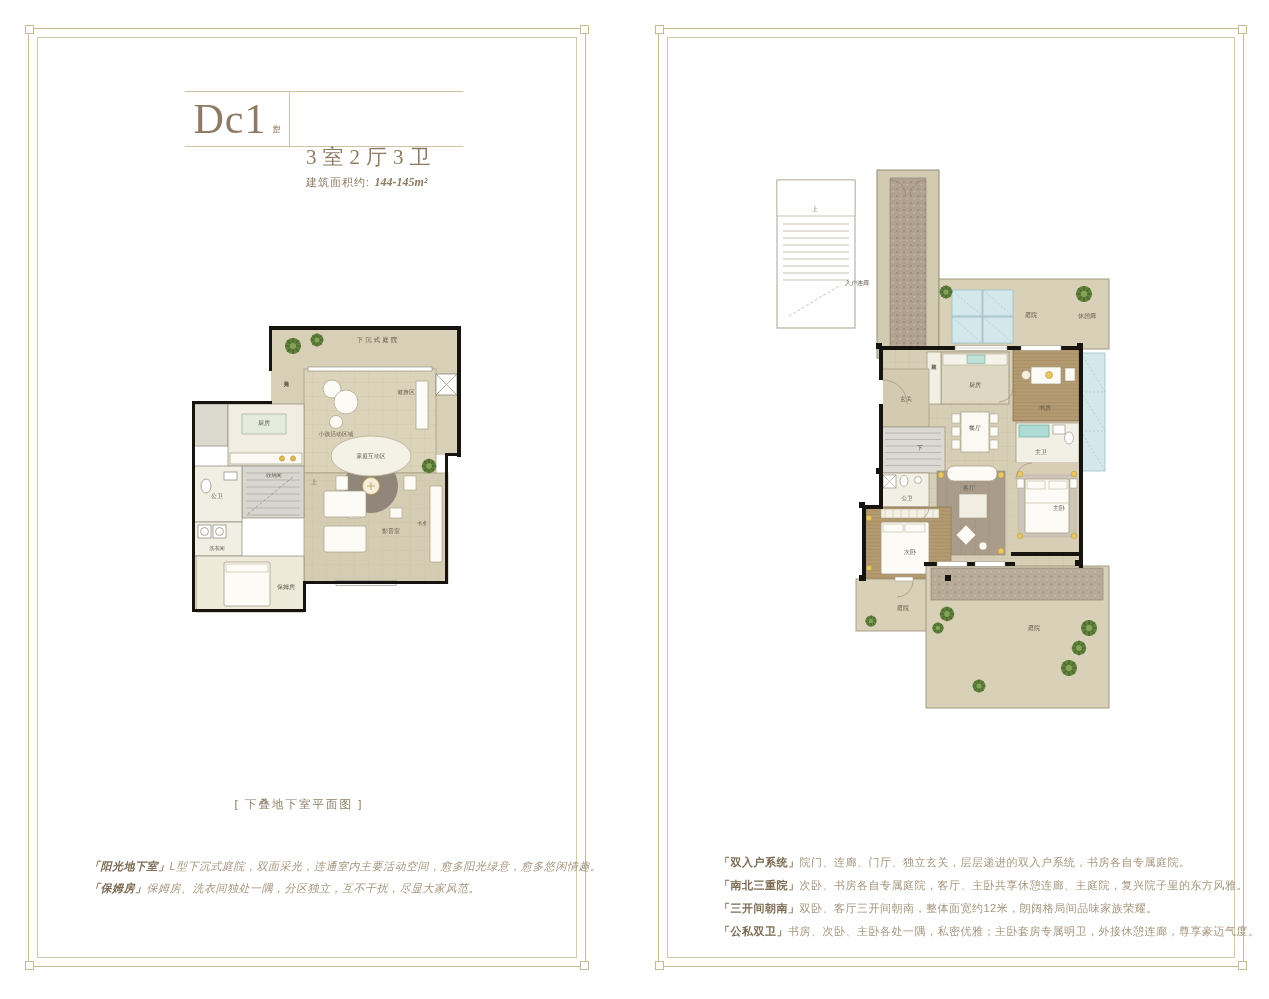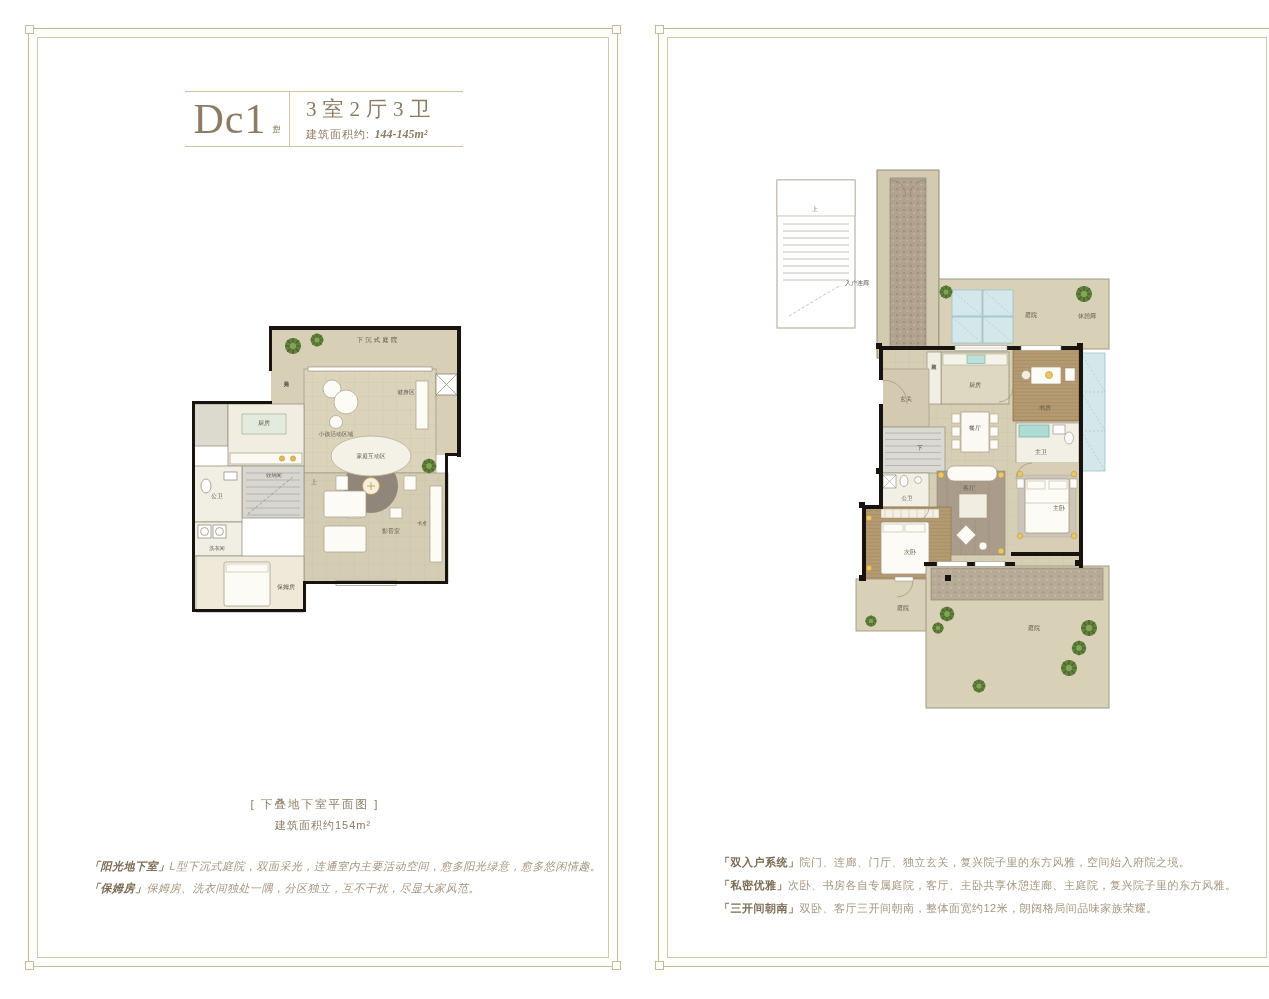--- a/index.html
+++ b/index.html
@@ -1,35 +1,35 @@
 <!DOCTYPE html>
 <html><head>
 <meta charset="utf-8">
 <style>
   html,body{margin:0;padding:0;}
   body{
     width:1269px;height:999px;background:#ffffff;position:relative;overflow:hidden;
     font-family:"Liberation Sans",sans-serif;
   }
-  .panel{position:absolute;border:1px solid #c6bc94;background:#fff;padding-left:32px;}
+  .panel{position:absolute;border:1px solid #c6bc94;background:#fff;}
   .panel .inner-frame{position:absolute;inset:8px;border:1px solid #d2c9a6;pointer-events:none;}
   .corner{position:absolute;width:7px;height:7px;border:1px solid #c6bc94;background:#fff;}
   .corner.tl{left:-4px;top:-4px;} .corner.tr{right:-4px;top:-4px;}
   .corner.bl{left:-4px;bottom:-4px;} .corner.br{right:-4px;bottom:-4px;}
   .panel-left{left:28px;top:28px;width:556px;height:937px;}
   .panel-right{left:658px;top:28px;width:584px;height:937px;}
 
   .title-block{position:absolute;left:156px;top:62px;width:278px;height:54px;display:flex;
     border-top:1px solid #cdc3a3;border-bottom:1px solid #cdc3a3;color:#8d7b63;}
   .tb-left{width:104px;display:flex;align-items:center;justify-content:center;}
   .code{font-family:"Liberation Serif",serif;font-size:42px;line-height:1;letter-spacing:1px;}
   .code-suffix{writing-mode:vertical-rl;text-orientation:upright;font-size:8px;letter-spacing:1px;margin-left:3px;color:#9c8c73;}
   .tb-divider{width:1px;background:#cdc3a3;}
   .tb-right{flex:1;padding:3px 0 0 16px;}
-  .rooms-spec{font-family:"Liberation Serif",serif;font-size:21px;letter-spacing:6px;}
+  .rooms-spec{font-family:"Liberation Serif",serif;font-size:21px;letter-spacing:6px;margin-top:48px;}
   .area-line{margin-top:1px;white-space:nowrap;}
   .area-label{font-size:11px;letter-spacing:1px;}
   .area-value{font-family:"Liberation Serif",serif;font-style:italic;font-weight:bold;font-size:12px;}
 
   .plan{position:absolute;}
   .plan-left{left:157px;top:297px;width:280px;height:290px;}
   .plan-right{left:110px;top:137px;width:347px;height:545px;}
   svg text{font-family:"Liberation Sans",sans-serif;fill:#5f5748;}
   .vtext{writing-mode:vertical-rl;text-orientation:upright;}
 
@@ -195,21 +195,20 @@
       <text x="88" y="151" font-size="5.2" text-anchor="middle">收纳间</text>
       <text x="31" y="172" font-size="6" text-anchor="middle">公卫</text>
       <text x="31" y="224" font-size="5.2" text-anchor="middle">洗衣间</text>
       <text x="100" y="263" font-size="6" text-anchor="middle">保姆房</text>
       <text x="205" y="207" font-size="6" text-anchor="middle">影音室</text>
       <text x="236" y="199" font-size="5" text-anchor="middle">书桌</text>
       <text x="128" y="158" font-size="6" text-anchor="middle">上</text>
     </svg>
 
     <div class="caption">[ 下叠地下室平面图 ]</div>
-    <div class="caption-sub">建筑面积约154m²</div>
 
     <div class="features">
       <div class="feat"><span class="term">「阳光地下室」</span><span class="desc">L型下沉式庭院，双面采光，连通室内主要活动空间，愈多阳光绿意，愈多悠闲情趣。</span></div>
       <div class="feat"><span class="term">「保姆房」</span><span class="desc">保姆房、洗衣间独处一隅，分区独立，互不干扰，尽显大家风范。</span></div>
     </div>
   </section>
 
   <section class="panel panel-right">
     <div class="inner-frame"></div>
     <div class="corner tl"></div>
@@ -428,19 +427,20 @@
         <rect x="110" y="214" width="4" height="24" fill="#ffffff" stroke="none"></rect>
         <path d="M114,214a24,24 0 0 1 24,24"></path>
         <path d="M244,222a14,14 0 0 1 -14,14"></path>
         <path d="M263,297a16,16 0 0 0 -16,16"></path>
         <path d="M160,341a14,14 0 0 1 -14,14"></path>
       </g>
     </svg>
 
 
     <div class="features">
-      <div class="feat"><span class="term">「双入户系统」</span><span class="desc">院门、连廊、门厅、独立玄关，复兴院子里的东方风雅，空间始入府院之境。</span></div>
-      <div class="feat"><span class="term">「私密优雅」</span><span class="desc">次卧、书房各自专属庭院，客厅、主卧共享休憩连廊、主庭院，复兴院子里的东方风雅。</span></div>
+      <div class="feat"><span class="term">「双入户系统」</span><span class="desc">院门、连廊、门厅、独立玄关，层层递进的双入户系统，书房各自专属庭院。</span></div>
+      <div class="feat"><span class="term">「南北三重院」</span><span class="desc">次卧、书房各自专属庭院，客厅、主卧共享休憩连廊、主庭院，复兴院子里的东方风雅。</span></div>
       <div class="feat"><span class="term">「三开间朝南」</span><span class="desc">双卧、客厅三开间朝南，整体面宽约12米，朗阔格局间品味家族荣耀。</span></div>
+      <div class="feat"><span class="term">「公私双卫」</span><span class="desc">书房、次卧、主卧各处一隅，私密优雅；主卧套房专属明卫，外接休憩连廊，尊享豪迈气度。</span></div>
     </div>
   </section>
 
 </div>
 
 </body></html>

